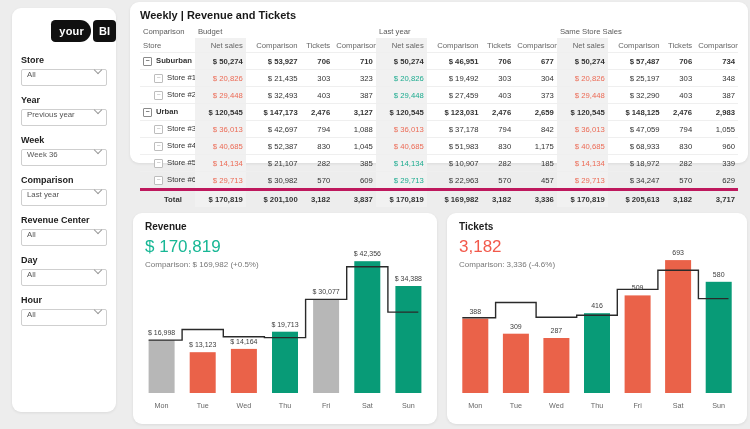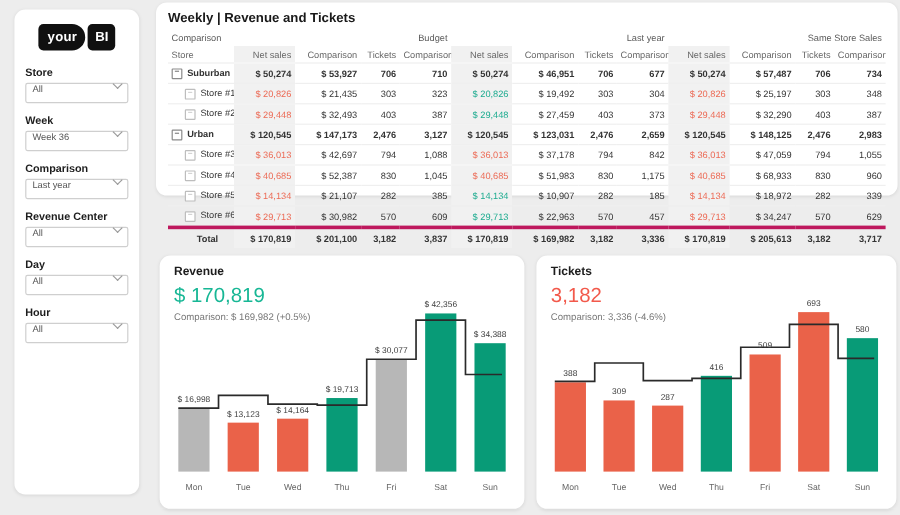--- a/index.html
+++ b/index.html
@@ -5,42 +5,42 @@
   html,body{margin:0;padding:0}
   body{
     width:750px;height:429px;position:relative;overflow:hidden;
     background:#ededed;font-family:"Liberation Sans",sans-serif;
     -webkit-font-smoothing:antialiased;
   }
   .card{position:absolute;background:#fff;border-radius:9px;box-shadow:0 1px 3px rgba(0,0,0,.08)}
 
   
   .sidebar{left:12px;top:8px;width:104px;height:404px}
-  .logo{display:flex;justify-content:center;align-items:center;margin-top:12px}
+  .logo{display:flex;justify-content:flex-end;align-items:center;margin-top:12px}
   .logo-your{background:#101010;color:#fff;font-weight:bold;font-size:11px;
     padding:5px 7px 5px 8px;border-radius:5px 13px 13px 5px;letter-spacing:.2px}
   .logo-bi{background:#101010;color:#fff;font-weight:bold;font-size:11px;
     padding:5px 6px;border-radius:4px;margin-left:2px}
   .filters{padding:13px 9px 0}
   .fgroup{margin-bottom:9px}
   .flabel{font-size:9px;font-weight:bold;color:#1d1d1d;margin-bottom:4px}
   .fselect{height:15px;border:1px solid #cfcfcf;border-radius:2px;display:flex;
     justify-content:space-between;padding:0 5px;font-size:7.8px;
     color:#555;background:#fff;cursor:pointer}
   .chev{width:5px;height:5px;border-right:1.2px solid #9a9a9a;border-bottom:1.2px solid #9a9a9a;
     transform:rotate(45deg);margin-top:-3px;flex:none}
 
   
   .table-card{left:130px;top:2px;width:618px;height:161px;padding:7px 10px;box-sizing:border-box}
   .t-title{font-size:11px;font-weight:bold;color:#191919}
   table{width:100%;border-collapse:collapse;table-layout:fixed;margin-top:4px}
   td{padding:0 3px;font-size:7.7px;color:#333;white-space:nowrap;overflow:hidden}
   .num{text-align:right}
   .grow td{height:13px;color:#5a5a5a}
-  .gname{text-align:right}
+  .gname{text-align:left}
   .hrow td{height:14px;color:#666}
   .drow td{height:16px;border-top:1px solid #efefef}
   .ns{background:#f1f1f1}
   .parent td, .total td{font-weight:bold}
   .total td{border-top:3px solid #be185d}
   .red{color:#ec6a55}
   .green{color:#1cab8f}
   .store-icon{display:inline-block;width:7px;height:7px;border:1px solid #8a8a8a;border-radius:1px;
     font-size:7px;line-height:6px;text-align:center;color:#666;margin-right:4px;
     vertical-align:middle;background:#fff;cursor:pointer}
@@ -65,20 +65,27 @@
 <aside class="card sidebar">
   <div class="logo">
     <span class="logo-your">your</span>
     <span class="logo-bi">BI</span>
   </div>
   <div class="filters" id="filters">
       <div class="fgroup">
         <div class="flabel">Store</div>
         <div class="fselect">
           <span>All</span>
+          <span class="chev"></span>
+        </div>
+      </div>
+      <div class="fgroup">
+        <div class="flabel">Year</div>
+        <div class="fselect">
+          <span>Previous year</span>
           <span class="chev"></span>
         </div>
       </div>
       <div class="fgroup">
         <div class="flabel">Week</div>
         <div class="fselect">
           <span>Week 36</span>
           <span class="chev"></span>
         </div>
       </div>

